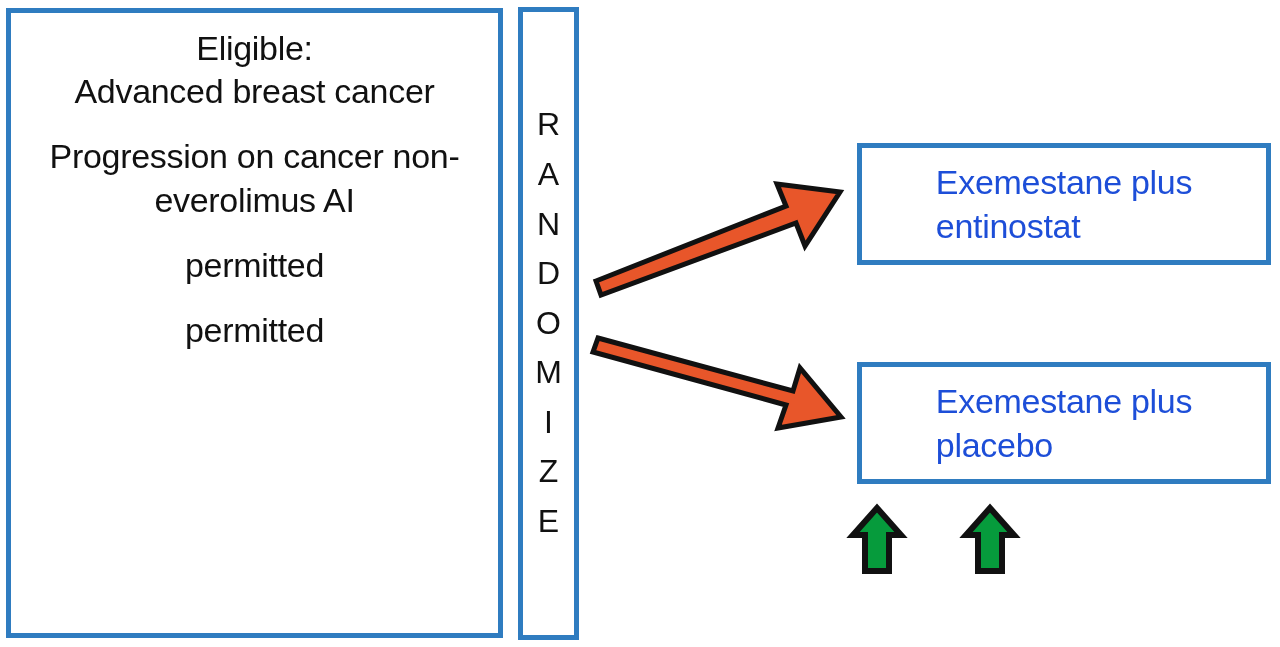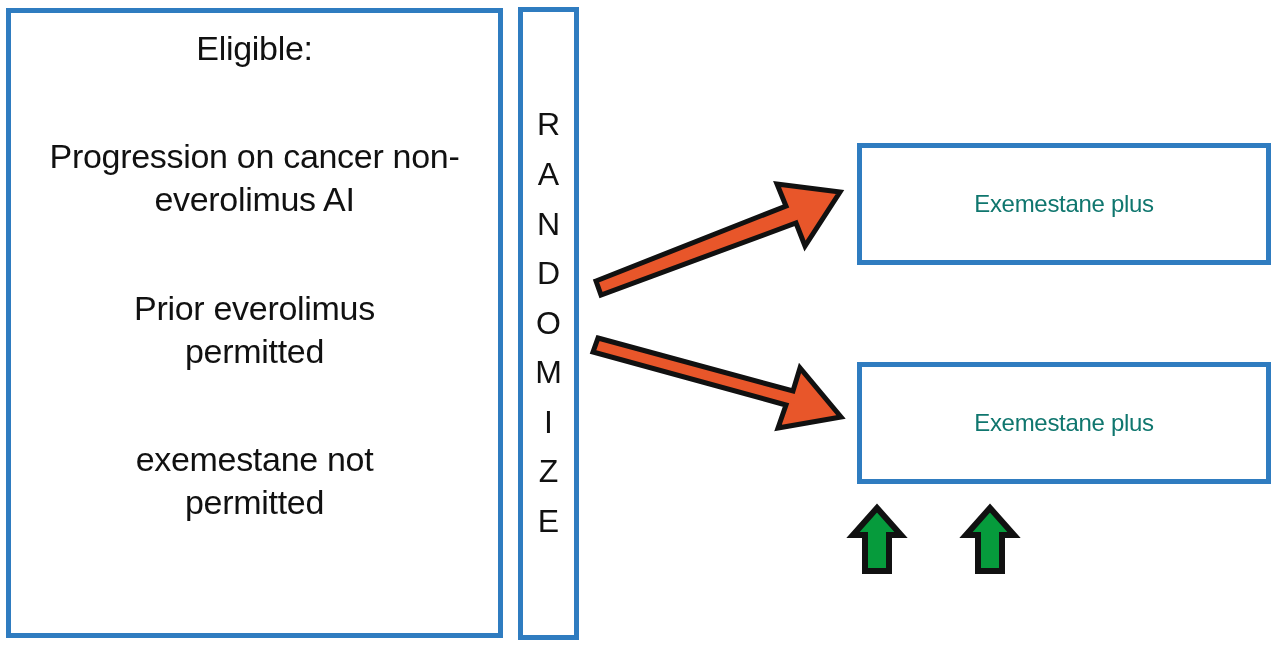--- a/index.html
+++ b/index.html
@@ -24,21 +24,20 @@
   
   .box {
     position: absolute;
     box-sizing: border-box;
     background: #ffffff;
     border: 5px solid #2f7cc0;
     display: flex;
     flex-direction: column;
     align-items: center;
     justify-content: center;
-    gap: 43px;
   }
 
   
   #eligibility-box {
     left: 6px;
     top: 8px;
     width: 497px;
     height: 630px;
     justify-content: flex-start;
     padding-top: 14px;
@@ -92,22 +91,22 @@
   #arm-entinostat-box {
     left: 857px;
     top: 143px;
   }
   #arm-placebo-box {
     left: 857px;
     top: 362px;
   }
   .arm-label {
     text-align: left;
-    color: #0f766e;
-    font-size: 24px;
+    color: #1d4ed8;
+    font-size: 34px;
     line-height: 1.3;
     letter-spacing: -0.3px;
   }
   .arm-line {
     display: block;
     white-space: pre;
   }
 
   
   #arrows-layer {
@@ -121,34 +120,33 @@
 </style>
 </head>
 <body>
 
 <div id="diagram">
 
   <div class="box" id="eligibility-box">
 
     <div class="elig-group">
       <span class="elig-line">Eligible:</span>
+      <span class="elig-line">Advanced breast cancer</span>
     </div>
 
     <div class="elig-group">
       <span class="elig-line">Progression on cancer non-</span>
       <span class="elig-line">everolimus AI</span>
     </div>
 
     <div class="elig-group">
-      <span class="elig-line">Prior everolimus</span>
       <span class="elig-line">permitted</span>
     </div>
 
     <div class="elig-group">
-      <span class="elig-line">exemestane not</span>
       <span class="elig-line">permitted</span>
     </div>
 
   </div>
 
   <div class="box" id="randomize-box">
     <div id="randomize-letters">
       <span class="rand-letter">R</span>
       <span class="rand-letter">A</span>
       <span class="rand-letter">N</span>
@@ -157,26 +155,28 @@
       <span class="rand-letter">M</span>
       <span class="rand-letter">I</span>
       <span class="rand-letter">Z</span>
       <span class="rand-letter">E</span>
     </div>
   </div>
 
   <div class="box arm-box" id="arm-entinostat-box">
     <div class="arm-label">
       <span class="arm-line">Exemestane plus</span>
+      <span class="arm-line">entinostat</span>
     </div>
   </div>
 
   <div class="box arm-box" id="arm-placebo-box">
     <div class="arm-label">
       <span class="arm-line">Exemestane plus</span>
+      <span class="arm-line">placebo</span>
     </div>
   </div>
 
   <svg id="arrows-layer" viewBox="0 0 1280 647" width="1280" height="647" aria-hidden="true">
 
     <polygon fill="#e8562a" stroke="#111111" stroke-width="5" stroke-linejoin="miter" points="596,281 786,206 777,184 840,192 805,246 796,223 601,295"></polygon>
 
     <polygon fill="#e8562a" stroke="#111111" stroke-width="5" stroke-linejoin="miter" points="598,338 793,391 800,368 841,417 778,428 786,405 593,352"></polygon>
 
     <polygon fill="#069b3c" stroke="#111111" stroke-width="6" stroke-linejoin="miter" points="877,508 901,535 889,535 889,571 865,571 865,535 853,535"></polygon>

